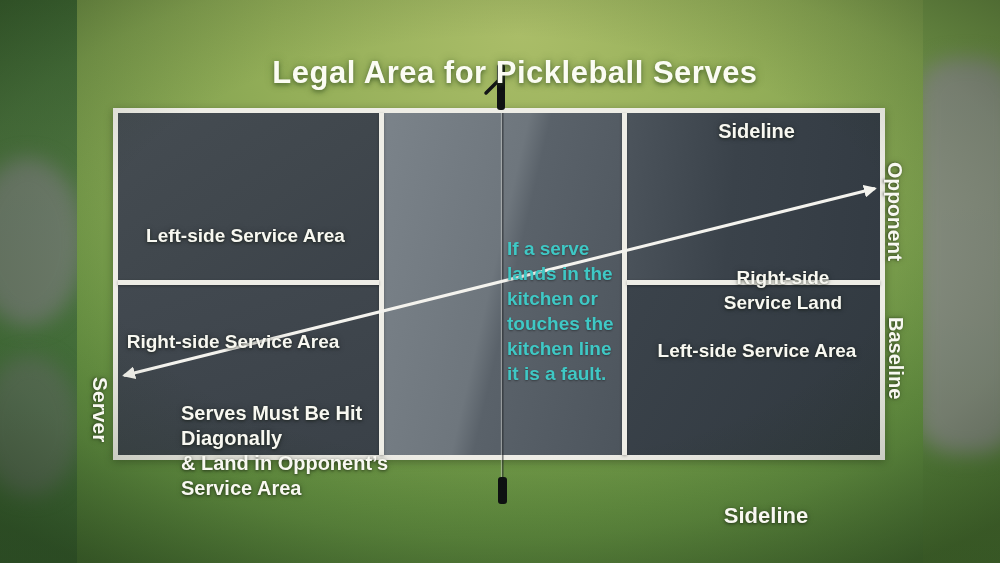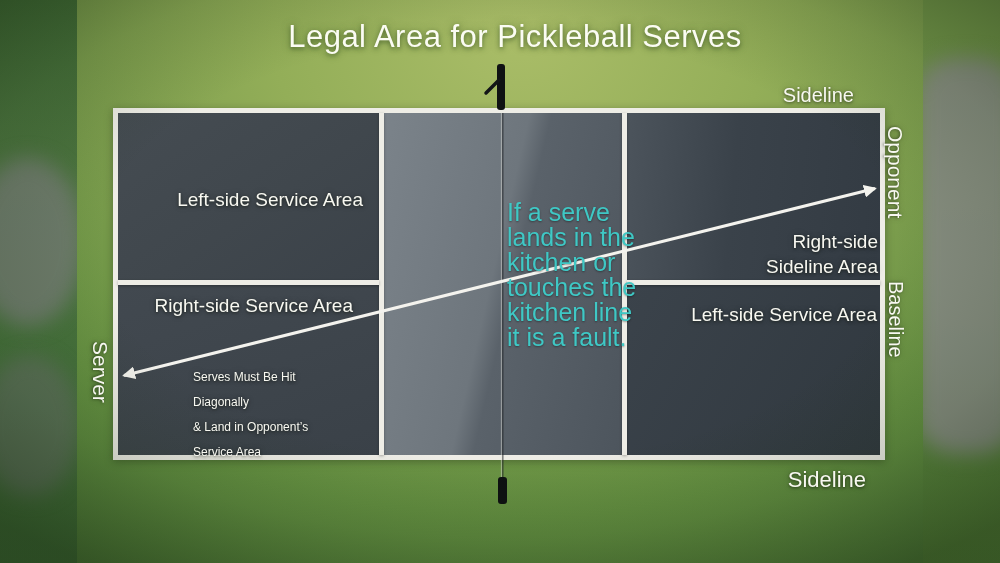--- a/index.html
+++ b/index.html
@@ -42,39 +42,39 @@
   .kitchen-line-near{left:261px;top:0;width:5px;height:342px;}
   .kitchen-line-far{left:504px;top:0;width:5px;height:342px;}
   .centerline-near{left:0;top:167px;width:261px;height:5px;}
   .centerline-far{left:509px;top:167px;width:253px;height:5px;}
   
   svg.overlay{position:absolute;inset:0;width:1000px;height:563px;pointer-events:none;}
   
   .vignette{position:absolute;inset:0;pointer-events:none;
     background:radial-gradient(ellipse 72% 68% at 50% 44%, rgba(0,0,0,0) 55%, rgba(26,43,18,.16) 76%, rgba(16,30,10,.42) 100%);}
   
-  .t{position:absolute;font-weight:400;color:var(--label-text);
-     text-shadow:0 1px 3px rgba(12,18,8,.6),0 0 7px rgba(12,18,8,.22);}
+  .t{position:absolute;font-weight:700;color:var(--label-text);
+     text-shadow:0 1px 3px rgba(12,18,8,.6),0 0 7px rgba(12,18,8,.22);margin-top:36px;}
   .pre{white-space:pre-line;}
-  .ctr{text-align:right;}
+  .ctr{text-align:center;}
   .v{writing-mode:vertical-rl;}
   .cy{color:var(--fault-text);text-shadow:0 1px 2px rgba(0,0,0,.38);}
   .title{left:165px;top:19px;width:700px;text-align:center;font-size:31px;letter-spacing:.5px;color:#fbfcf3;
          text-shadow:0 2px 4px rgba(40,66,24,.55),0 0 10px rgba(50,80,30,.4);}
   .lab-sideline-top{left:659px;top:84px;width:195px;font-size:20px;}
   .note-legal{left:631px;top:112px;width:256px;font-size:19px;line-height:25px;}
   .lab-opponent{left:883px;top:126px;font-size:21px;}
   .lab-far-right{left:688px;top:229px;width:190px;font-size:19px;line-height:25px;}
   .lab-far-left{left:637px;top:304px;width:240px;font-size:19px;}
   .note-wrongbox{left:683px;top:340px;width:220px;font-size:19px;line-height:25px;}
   .lab-baseline{left:884px;top:281px;font-size:20px;}
   .lab-sideline-bottom{left:666px;top:467px;width:200px;font-size:22px;}
   .lab-near-left{left:128px;top:189px;width:235px;font-size:19px;}
   .lab-near-right{left:113px;top:295px;width:240px;font-size:19px;}
-  .note-rule{left:193px;top:365px;width:250px;font-size:12px;line-height:25px;}
+  .note-rule{left:181px;top:365px;width:250px;font-size:20px;line-height:25px;}
   .lab-server{left:88px;top:341px;font-size:21px;}
 </style>
 </head>
 <body>
 
 <div id="stage">
 
   <div class="bg"></div>
 
   <div class="edge edge-left">
@@ -113,32 +113,32 @@
     <line x1="124" y1="375.5" x2="875" y2="188.5" stroke="#f4f3ee" stroke-width="3" marker-start="url(#ah)" marker-end="url(#ah)"></line>
   </svg>
 
   <div class="vignette"></div>
 
   <div class="t title">Legal Area for Pickleball Serves</div>
 
   <div class="t ctr lab-sideline-top">Sideline</div>
   <div class="t v lab-opponent">Opponent</div>
   <div class="t pre ctr lab-far-right">Right-side
-Sideline Area</div>
+Service Land</div>
   <div class="t ctr lab-far-left">Left-side Service Area</div>
   <div class="t v lab-baseline">Baseline</div>
   <div class="t ctr lab-sideline-bottom">Sideline</div>
 
   <div class="t ctr lab-near-left">Left-side Service Area</div>
   <div class="t ctr lab-near-right">Right-side Service Area</div>
   <div class="t pre note-rule">Serves Must Be Hit
 Diagonally
 &amp; Land in Opponent’s
 Service Area</div>
   <div class="t v lab-server">Server</div>
 
-  <div class="t pre cy" style="left:507px;top:200px;width:150px;font-size:25px;line-height:25px;position:absolute;">If a serve
+  <div class="t pre cy" style="left:507px;top:200px;width:150px;font-size:19px;line-height:25px;position:absolute;">If a serve
 lands in the
 kitchen or
 touches the
 kitchen line
 it is a fault.</div>
 </div>
 
 </body></html>

